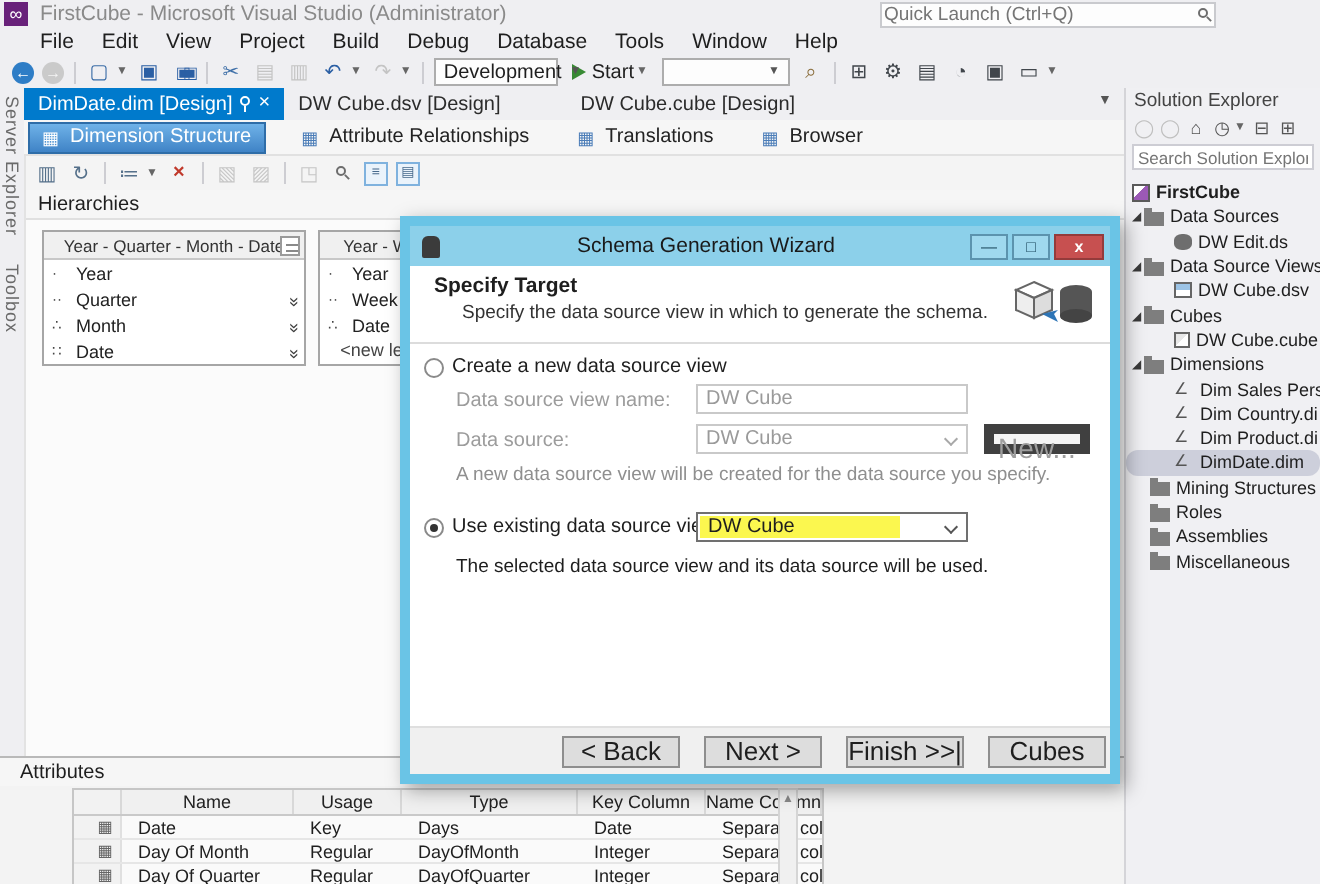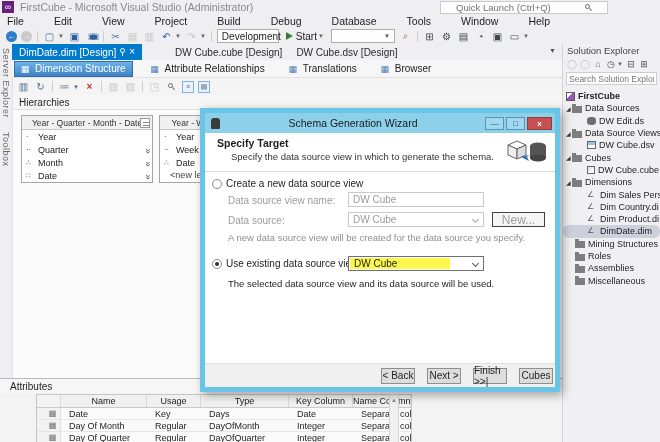--- a/index.html
+++ b/index.html
@@ -7,29 +7,29 @@
       font-family:"Liberation Sans",sans-serif;font-size:11px;color:#1E1E1E;
       overflow:hidden;box-sizing:border-box;}
   .vs *,.vs *::before,.vs *::after{box-sizing:border-box;}
 
   
   .titlebar{position:absolute;top:0;left:0;right:0;height:15px;}
   .vslogo{position:absolute;left:2px;top:1px;width:12px;height:12px;background:#68217A;
           color:#fff;font-size:9px;line-height:12px;text-align:center;}
   .wtitle{position:absolute;left:20px;top:1px;font-size:10.5px;color:#8A8A8A;white-space:nowrap;}
   .quicklaunch{position:absolute;right:52px;top:1px;width:168px;height:13px;background:#FDFDFD;
-               border:1px solid #C9CACE;display:flex;align-items:center;padding:0 15px;}
+               border:1px solid #C9CACE;display:flex;align-items:center;padding:0 1px;}
   .quicklaunch input{flex:1;border:none;outline:none;background:transparent;font-family:inherit;
                      font-size:9.5px;color:#777;height:11px;padding:0;min-width:0;}
   .mag{position:relative;width:7px;height:7px;flex:0 0 auto;}
   .mag::before{content:"";position:absolute;left:0;top:0;width:5px;height:5px;border:1px solid #6D6D6D;border-radius:50%;}
   .mag::after{content:"";position:absolute;left:4px;top:5px;width:3px;height:1px;background:#6D6D6D;transform:rotate(45deg);}
 
   
-  .menubar{position:absolute;top:15px;left:0;right:0;height:13px;display:flex;padding-left:0;gap:16px;}
+  .menubar{position:absolute;top:15px;left:0;right:0;height:13px;display:flex;padding-left:13px;}
   .menu-item{padding:0 7px;font-size:10.5px;line-height:13px;color:#1E1E1E;cursor:default;}
 
   
   .toolbar{position:absolute;top:28px;left:0;right:0;height:16px;display:flex;align-items:center;gap:4px;padding-left:6px;}
   .ti{display:inline-flex;align-items:center;justify-content:center;width:13px;height:13px;font-size:10px;color:#41464C;}
   .ti.dis{color:#BDBDBD;}
   .circ{width:11px;height:11px;border-radius:50%;background:#2E7DC6;color:#fff;font-size:8px;line-height:11px;text-align:center;}
   .circ.dis{background:#CACACA;color:#F4F4F4;}
   .tsep{width:1px;height:11px;background:#CDCDD2;margin:0 1px;}
   .gl::before{display:block;}
@@ -158,27 +158,27 @@
   .dlg-body{position:relative;height:215px;background:#fff;font-size:10px;}
   .radio{position:absolute;width:10px;height:10px;border:1px solid #8A8A8A;border-radius:50%;background:#fff;}
   .radio.checked::after{content:"";position:absolute;left:2px;top:2px;width:4px;height:4px;border-radius:50%;background:#333;}
   .rlabel{position:absolute;font-size:10px;color:#1E1E1E;}
   .glabel{position:absolute;font-size:10px;color:#9C9C9C;}
   .note{position:absolute;font-size:9.5px;}
   .field{position:absolute;left:143px;width:136px;height:15px;border:1px solid #ABABAB;background:#fff;
          display:flex;align-items:center;padding-left:4px;font-size:10px;position:absolute;}
   .field.dis{color:#9A9A9A;border-color:#C9C9C9;}
   .chevd{position:absolute;right:5px;top:4px;width:5px;height:5px;border-right:1px solid #555;border-bottom:1px solid #555;transform:rotate(45deg);}
-  .newbtn{position:absolute;left:287px;width:53px;height:15px;border:1px solid #404040;background:#F5F5F5;
-          color:#9E9E9E;font-size:12px;text-align:center;line-height:14px;}
+  .newbtn{position:absolute;left:287px;width:53px;height:15px;border:5px solid #404040;background:#F5F5F5;
+          color:#9E9E9E;font-size:14px;text-align:center;line-height:14px;}
   .hl{position:absolute;left:1px;top:1px;bottom:1px;width:100px;background:#FBF74F;display:flex;
       align-items:center;padding-left:4px;}
   .dlg-btnbar{position:absolute;left:0;right:0;bottom:0;height:24px;background:#F0F0F0;border-top:1px solid #DFDFDF;
               display:flex;align-items:center;justify-content:flex-end;gap:12px;padding-right:2px;}
-  .dbtn{width:34px;height:16px;border:1px solid #8E8E8E;background:#DDDDDD;font-size:10px;
+  .dbtn{width:59px;height:16px;border:1px solid #8E8E8E;background:#DDDDDD;font-size:13px;
         display:flex;align-items:center;justify-content:center;color:#1E1E1E;}
 </style>
 </head>
 <body>
 
 <div class="vs">
 
   <div class="titlebar">
     <span class="vslogo">∞</span>
     <span class="wtitle">FirstCube - Microsoft Visual Studio (Administrator)</span>
@@ -240,25 +240,25 @@
     <span class="ti gl gl-f"></span>
     <span class="ddarrow">▼</span>
   </div>
 
   <div class="tabrow">
     <div class="doctab active">
       <span>DimDate.dim [Design]</span>
       <span class="pin"></span>
       <span class="tclose">×</span>
     </div>
+    <div class="doctab">
+      <span>DW Cube.dsv [Design]</span>
+    </div>
     <div class="doctab gap3">
       <span>DW Cube.cube [Design]</span>
-    </div>
-    <div class="doctab">
-      <span>DW Cube.dsv [Design]</span>
     </div>
   </div>
   <span class="tab-ovf">▼</span>
 
   <div class="dtabs">
     <div class="dtab active">
       <span class="dticon"></span>
       <span>Dimension Structure</span>
     </div>
     <div class="dtab">

